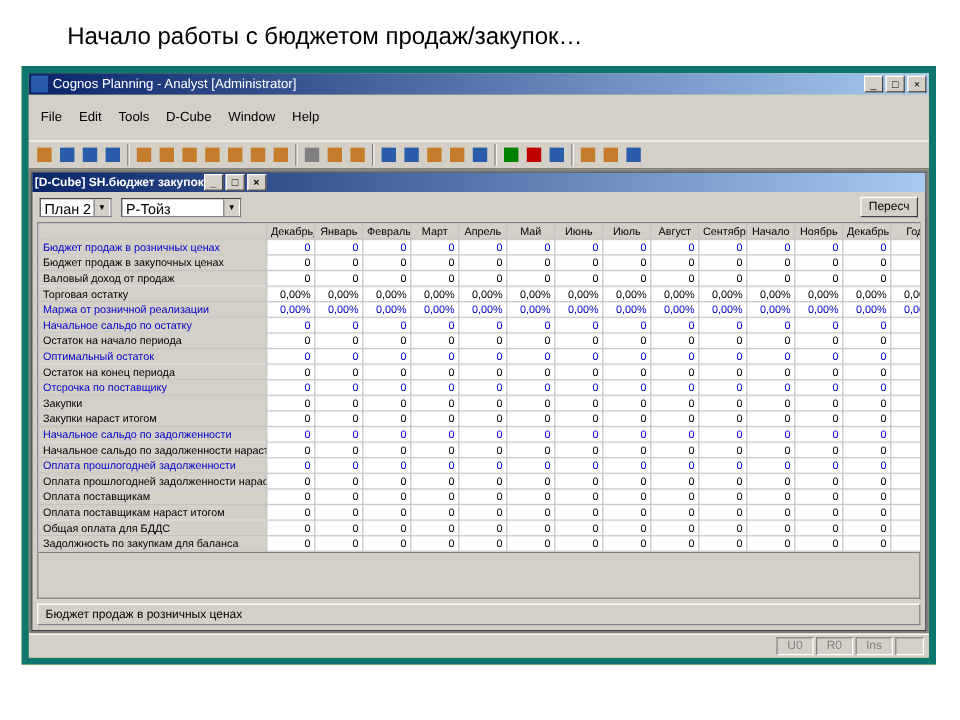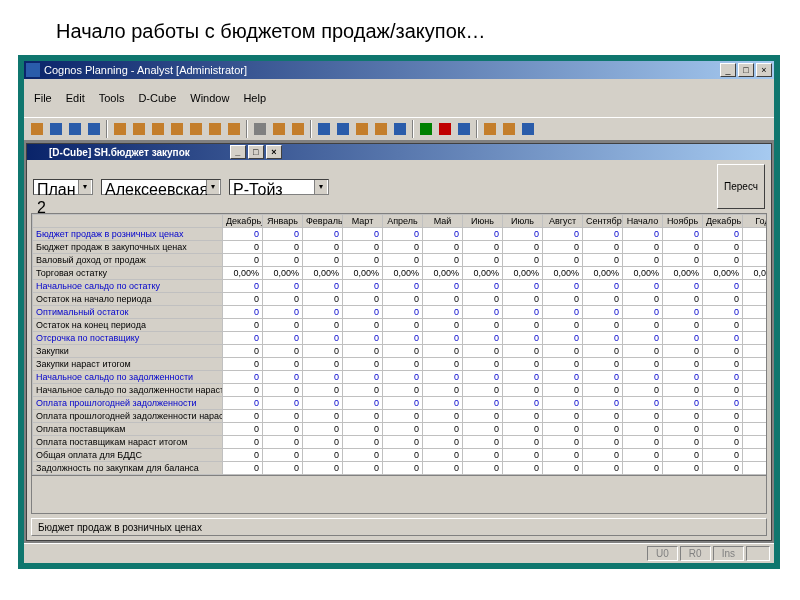--- a/index.html
+++ b/index.html
@@ -12,25 +12,25 @@
   .win-btns { display: flex; gap: 2px; }
   .win-btn { width: 16px; height: 14px; background: #d4d0c8; border: 1px solid #fff; border-right-color: #404040; border-bottom-color: #404040; font-size: 9px; text-align: center; line-height: 12px; color: #000; cursor: pointer; }
   .menubar { background: #d4d0c8; display: flex; padding: 12px 4px; font-size: 11px; gap: 2px; }
   .menubar span { padding: 1px 6px; cursor: pointer; }
   .toolbar { background: #d4d0c8; padding: 2px 4px; display: flex; gap: 1px; border-top: 1px solid #fff; border-bottom: 1px solid #808080; }
   .tool-btn { width: 18px; height: 18px; border: 1px solid #d4d0c8; display: flex; align-items: center; justify-content: center; cursor: pointer; }
   .tool-sep { width: 2px; height: 18px; border-left: 1px solid #808080; border-right: 1px solid #fff; margin: 0 2px; }
   .tool-glyph { width: 12px; height: 12px; }
   .workspace { background: #808080; padding: 2px; }
   .inner-window { background: #d4d0c8; border: 1px solid #404040; }
-  .inner-titlebar { background: linear-gradient(to right, #0a246a, #a6caf0); color: #fff; height: 16px; display: flex; align-items: center; padding: 0 2px; font-size: 10px; font-weight: bold; gap: 20px; }
+  .inner-titlebar { background: linear-gradient(to right, #0a246a, #a6caf0); color: #fff; height: 16px; display: flex; align-items: center; padding: 0 2px; font-size: 10px; font-weight: bold; }
   .filter-bar { display: flex; gap: 8px; padding: 4px 6px; align-items: center; }
-  .combo { background: #fff; border: 1px solid #808080; border-top-color: #404040; border-left-color: #404040; height: 16px; font-size: 16px; padding: 1px 14px 1px 3px; position: relative; min-width: 60px; }
+  .combo { background: #fff; border: 1px solid #808080; border-top-color: #404040; border-left-color: #404040; height: 16px; font-size: 12px; padding: 1px 14px 1px 3px; position: relative; min-width: 60px; }
   .combo::after { content: "▾"; position: absolute; right: 1px; top: 0; width: 12px; height: 14px; background: #d4d0c8; border-left: 1px solid #808080; text-align: center; font-size: 8px; line-height: 14px; }
-  .btn { background: #d4d0c8; border: 1px solid #fff; border-right-color: #404040; border-bottom-color: #404040; padding: 16px 6px; font-size: 10px; cursor: pointer; margin-left: auto; }
+  .btn { background: #d4d0c8; border: 1px solid #fff; border-right-color: #404040; border-bottom-color: #404040; padding: 2px 6px; font-size: 10px; cursor: pointer; margin-left: auto; }
   .grid-wrap { background: #fff; border: 1px solid #808080; margin: 0 4px; overflow: auto; }
   table.grid { border-collapse: collapse; width: 100%; font-size: 9px; table-layout: fixed; }
   table.grid th, table.grid td { border: 1px solid #c0c0c0; padding: 1px 3px; height: 13px; white-space: nowrap; overflow: hidden; }
   table.grid th { background: #d4d0c8; font-weight: normal; text-align: center; }
   table.grid th.rowhdr { text-align: left; width: 190px; }
   table.grid td { text-align: right; }
   table.grid td.rowhdr { background: #d4d0c8; text-align: left; width: 190px; }
   .bluecell { color: #0000cc; }
   .blackcell { color: #000; }
   .formula-bar { margin: 4px; padding: 2px 6px; background: #d4d0c8; border: 1px solid #808080; border-top-color: #fff; border-left-color: #fff; font-size: 10px; height: 18px; display: flex; align-items: center; }
@@ -155,21 +155,20 @@
         <span class="spacer"></span>
         <div class="win-btns">
           <div class="win-btn">_</div>
           <div class="win-btn">□</div>
           <div class="win-btn">×</div>
         </div>
       </div>
 
       <div class="filter-bar">
         <div class="combo" style="width:60px">План 2</div>
-        <div class="combo" style="width:120px">Алексеевская</div>
         <div class="combo" style="width:100px">Р-Тойз</div>
         <div class="btn">Пересч</div>
       </div>
 
       <div class="grid-wrap">
         <table class="grid" id="grid">
           <colgroup>
             <col style="width:190px">
             <col span="14" style="width:40px">
           </colgroup>
@@ -255,20 +254,37 @@
                 <td class="blackcell">0,00%</td>
                 <td class="blackcell">0,00%</td>
                 <td class="blackcell">0,00%</td>
                 <td class="blackcell">0,00%</td>
                 <td class="blackcell">0,00%</td>
                 <td class="blackcell">0,00%</td>
                 <td class="blackcell">0,00%</td>
                 <td class="blackcell">0,00%</td>
               </tr>
               <tr>
+                <td class="rowhdr bluecell">Маржа от розничной реализации</td>
+                <td class="bluecell">0,00%</td>
+                <td class="bluecell">0,00%</td>
+                <td class="bluecell">0,00%</td>
+                <td class="bluecell">0,00%</td>
+                <td class="bluecell">0,00%</td>
+                <td class="bluecell">0,00%</td>
+                <td class="bluecell">0,00%</td>
+                <td class="bluecell">0,00%</td>
+                <td class="bluecell">0,00%</td>
+                <td class="bluecell">0,00%</td>
+                <td class="bluecell">0,00%</td>
+                <td class="bluecell">0,00%</td>
+                <td class="bluecell">0,00%</td>
+                <td class="bluecell">0,00%</td>
+              </tr>
+              <tr>
                 <td class="rowhdr bluecell">Начальное сальдо по остатку</td>
                 <td class="bluecell">0</td>
                 <td class="bluecell">0</td>
                 <td class="bluecell">0</td>
                 <td class="bluecell">0</td>
                 <td class="bluecell">0</td>
                 <td class="bluecell">0</td>
                 <td class="bluecell">0</td>
                 <td class="bluecell">0</td>
                 <td class="bluecell">0</td>

